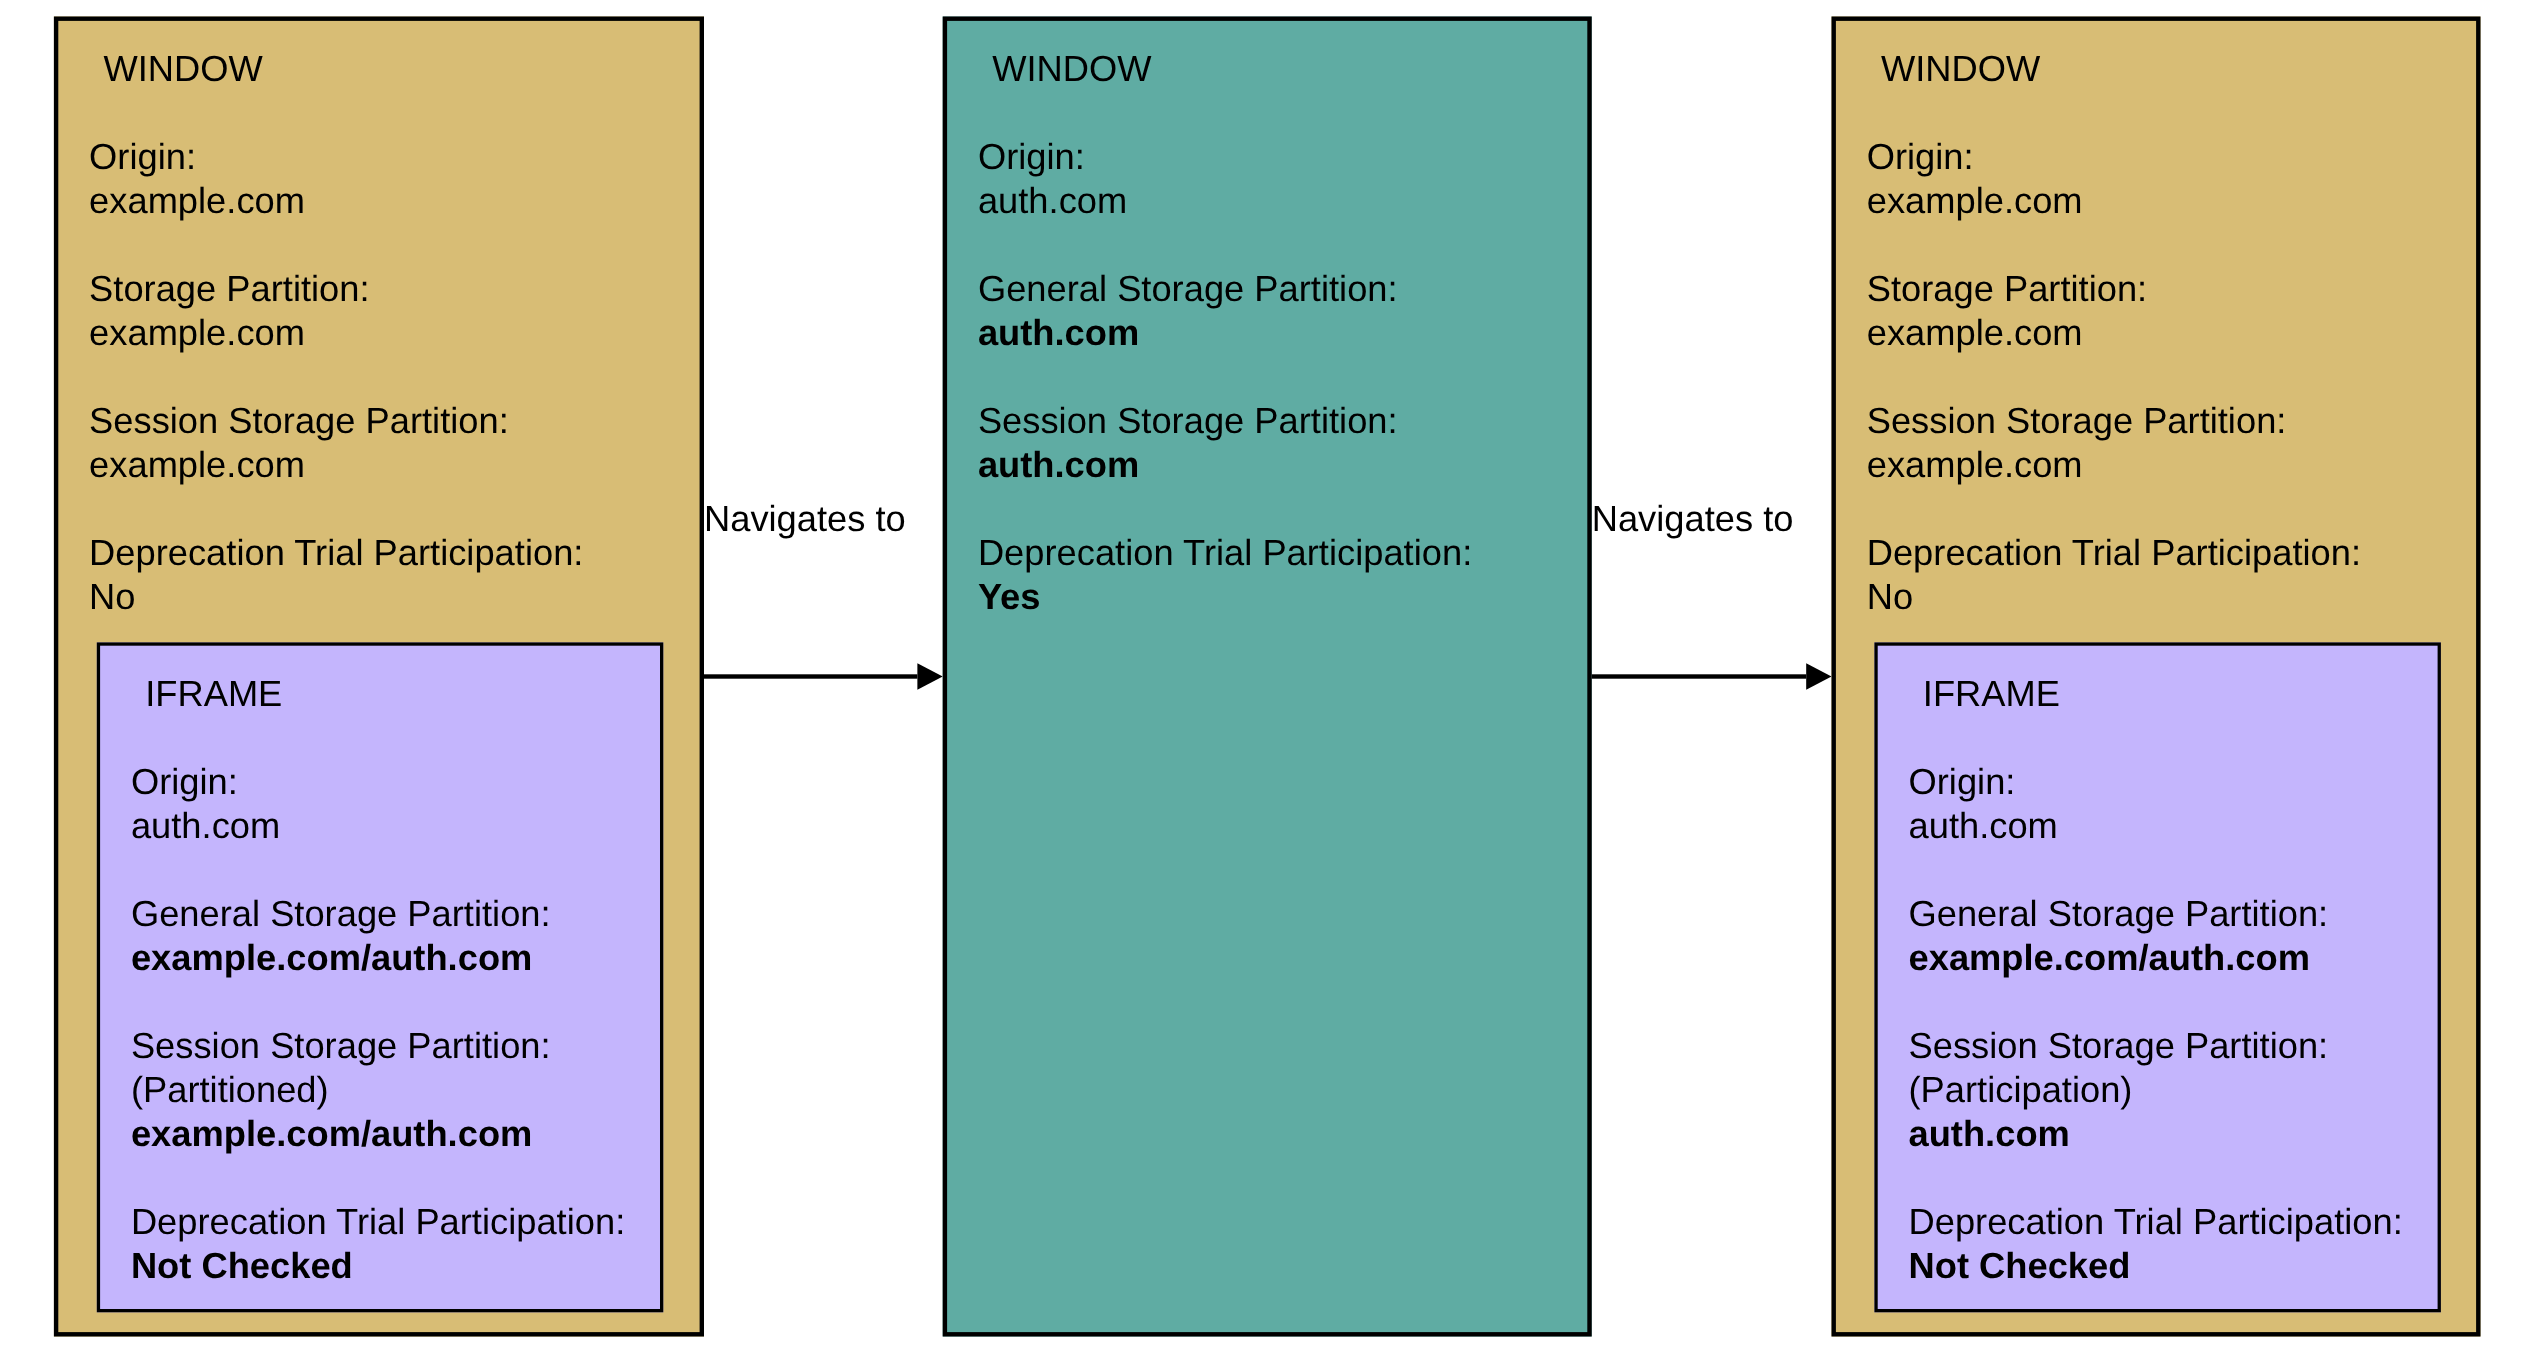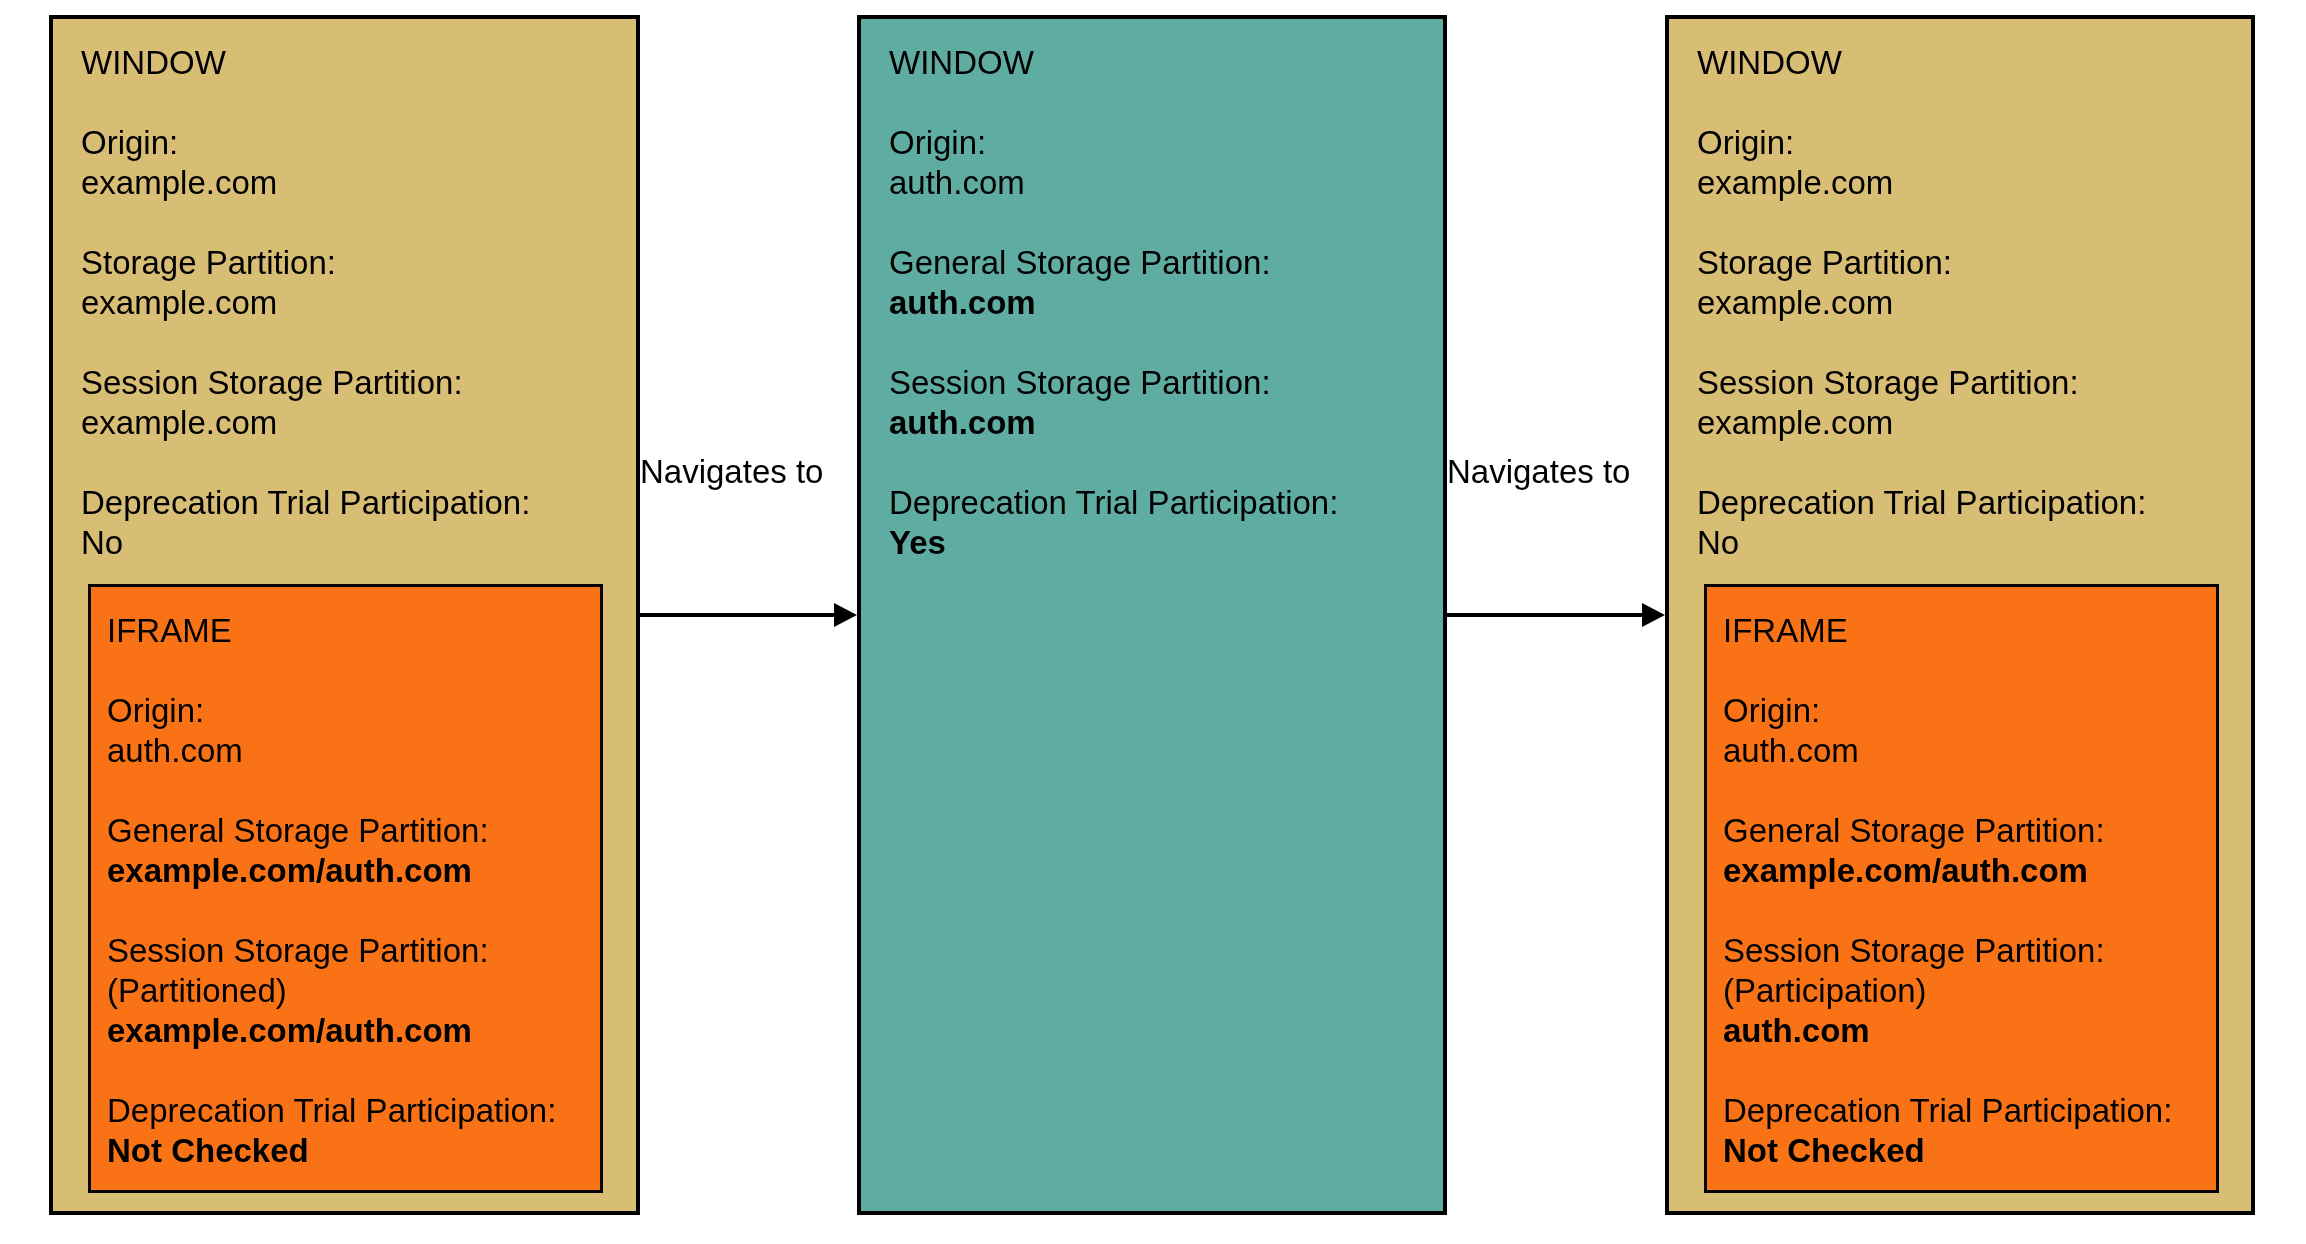--- a/index.html
+++ b/index.html
@@ -22,26 +22,26 @@
   }
   .window.tan  { background: #D8BD75; }
   .window.teal { background: #5FACA3; }
   .win-left   { left: 49px;   width: 591px; }
   .win-middle { left: 857px;  width: 590px; }
   .win-right  { left: 1665px; width: 590px; }
   .iframe-box {
     position: absolute;
     left: 35px; top: 565px;
     width: 515px; height: 609px;
-    background: #f97316;
+    background: #c4b5fd;
     border: 3px solid #000000;
     box-sizing: border-box;
-    padding: 24px 16px;
+    padding: 24px 28px;
   }
-  .box-title { margin: 0 0 40px 0; }
+  .box-title { margin: 0 0 40px 13px; }
   .field     { margin: 0 0 40px 0; }
   .field:last-child { margin-bottom: 0; }
   .b { font-weight: bold; }
   .arrow-line {
     position: absolute;
     top: 613px; height: 4px;
     background: #000000;
   }
   .arrow-head {
     position: absolute;

